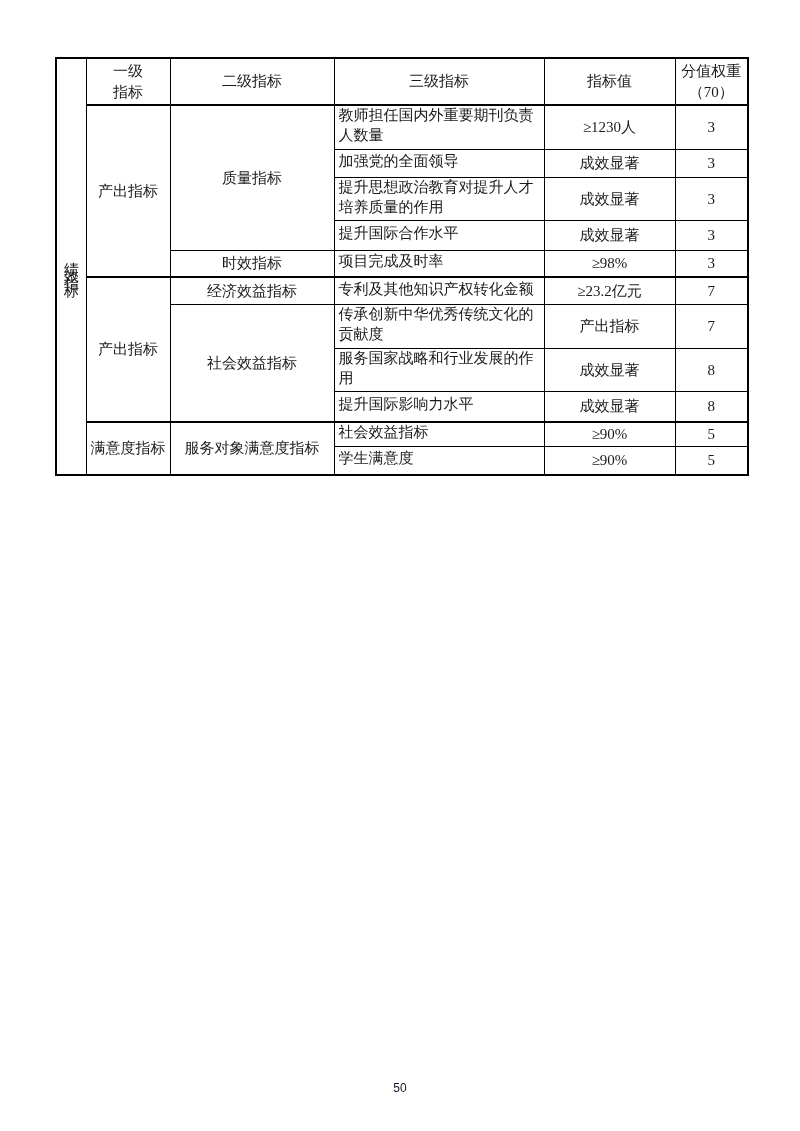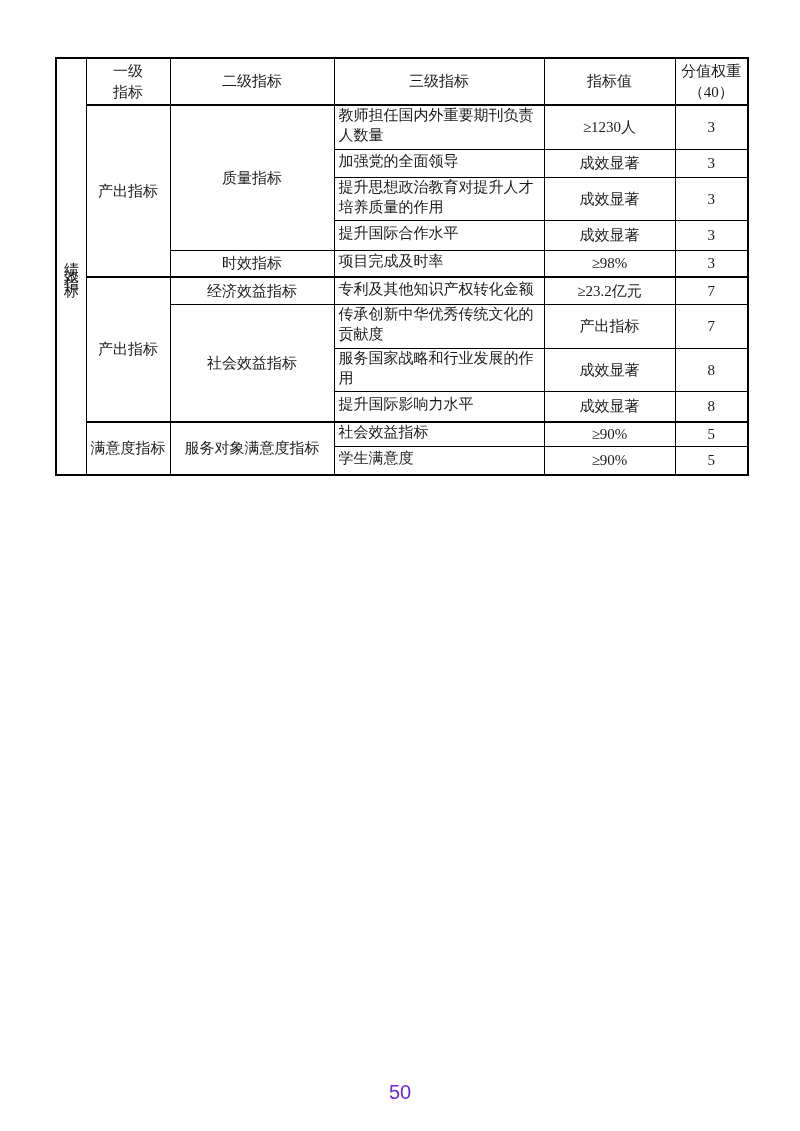--- a/index.html
+++ b/index.html
@@ -56,22 +56,22 @@
     letter-spacing: 7px;
     font-size: 15px;
     white-space: nowrap;
   }
   .page-number {
     position: absolute;
     left: 0;
     right: 0;
     top: 1081px;
     text-align: center;
-    font-size: 20px;
-    color: #6d28d9;
+    font-size: 12px;
+    color: #0f172a;
     font-family: "Liberation Sans", "DejaVu Sans", sans-serif;
   }
 </style>
 </head>
 <body>
 
 <div class="page">
 
   <table class="indicator-table">
     <colgroup>
@@ -86,21 +86,21 @@
       <tr style="height:47px">
         <td rowspan="12">
           <span class="vertical-text">绩效指标</span>
         </td>
         <td class="hdr prewrap">一级
 指标</td>
         <td class="hdr">二级指标</td>
         <td class="hdr">三级指标</td>
         <td class="hdr">指标值</td>
         <td class="hdr prewrap">分值权重
-（40）</td>
+（70）</td>
       </tr>
 
       <tr style="height:39px">
         <td rowspan="5">产出指标</td>
         <td rowspan="4">质量指标</td>
         <td class="cell-left">教师担任国内外重要期刊负责人数量</td>
         <td>≥1230人</td>
         <td>3</td>
       </tr>
 

